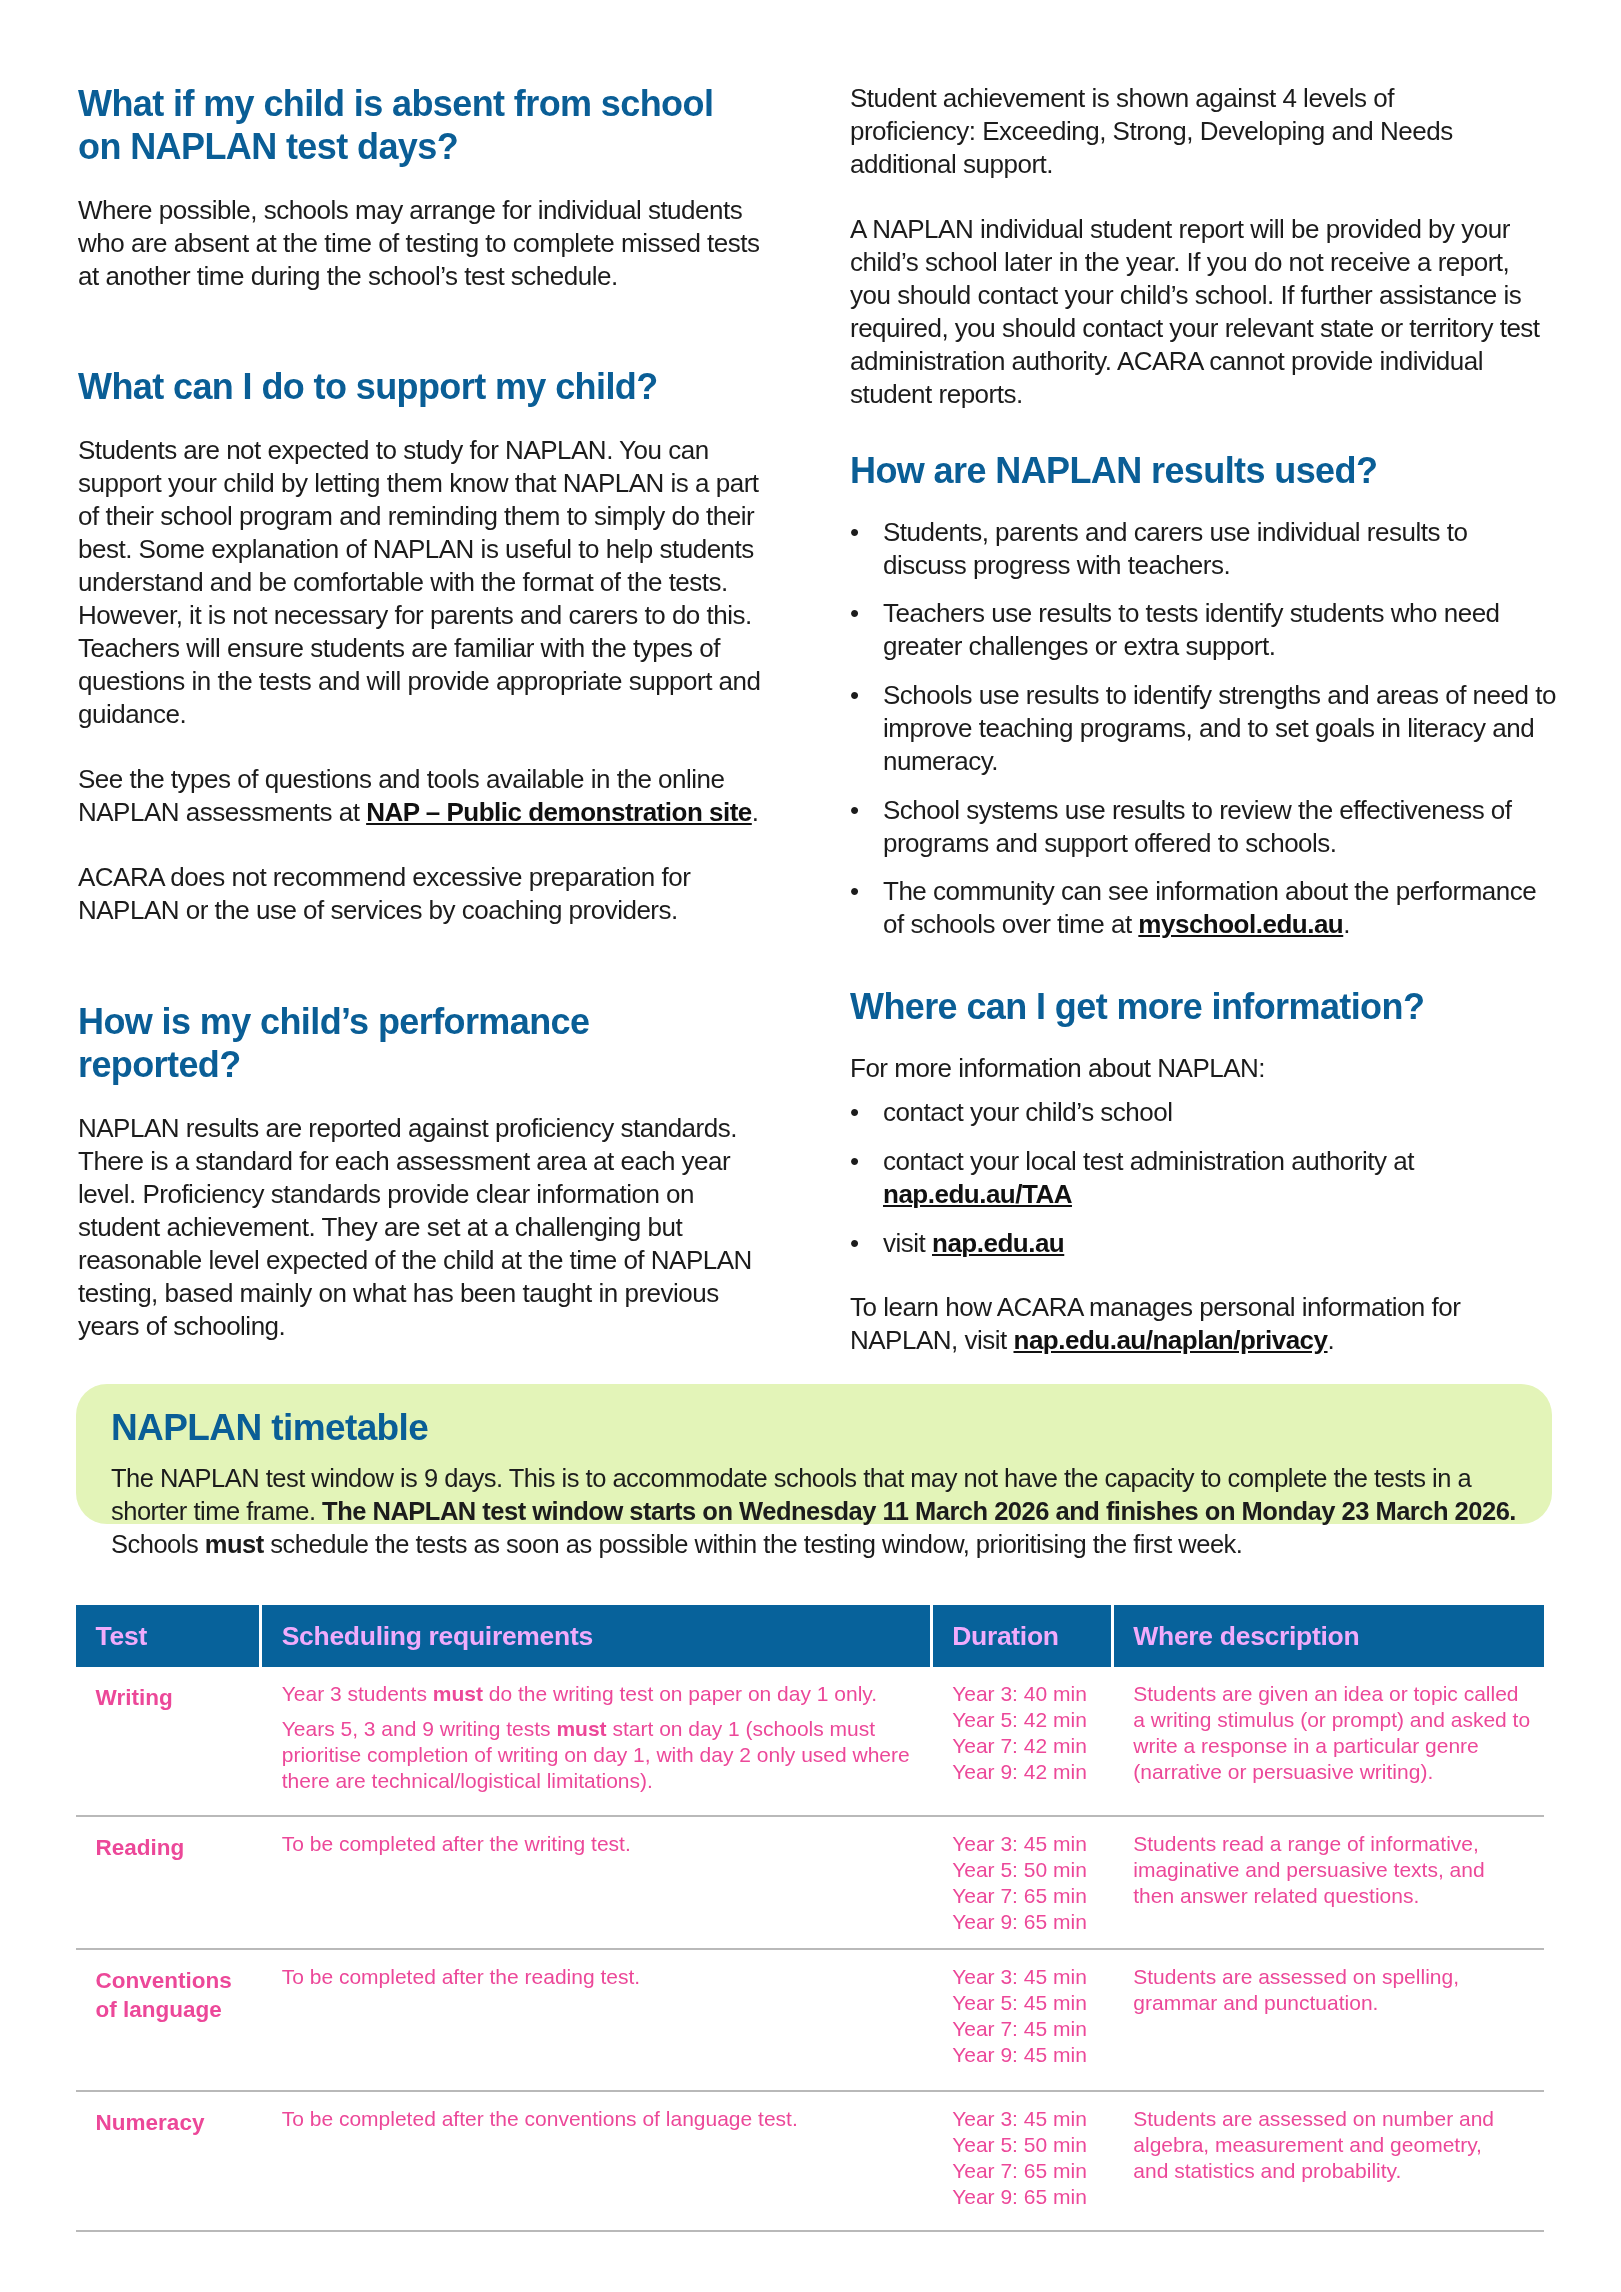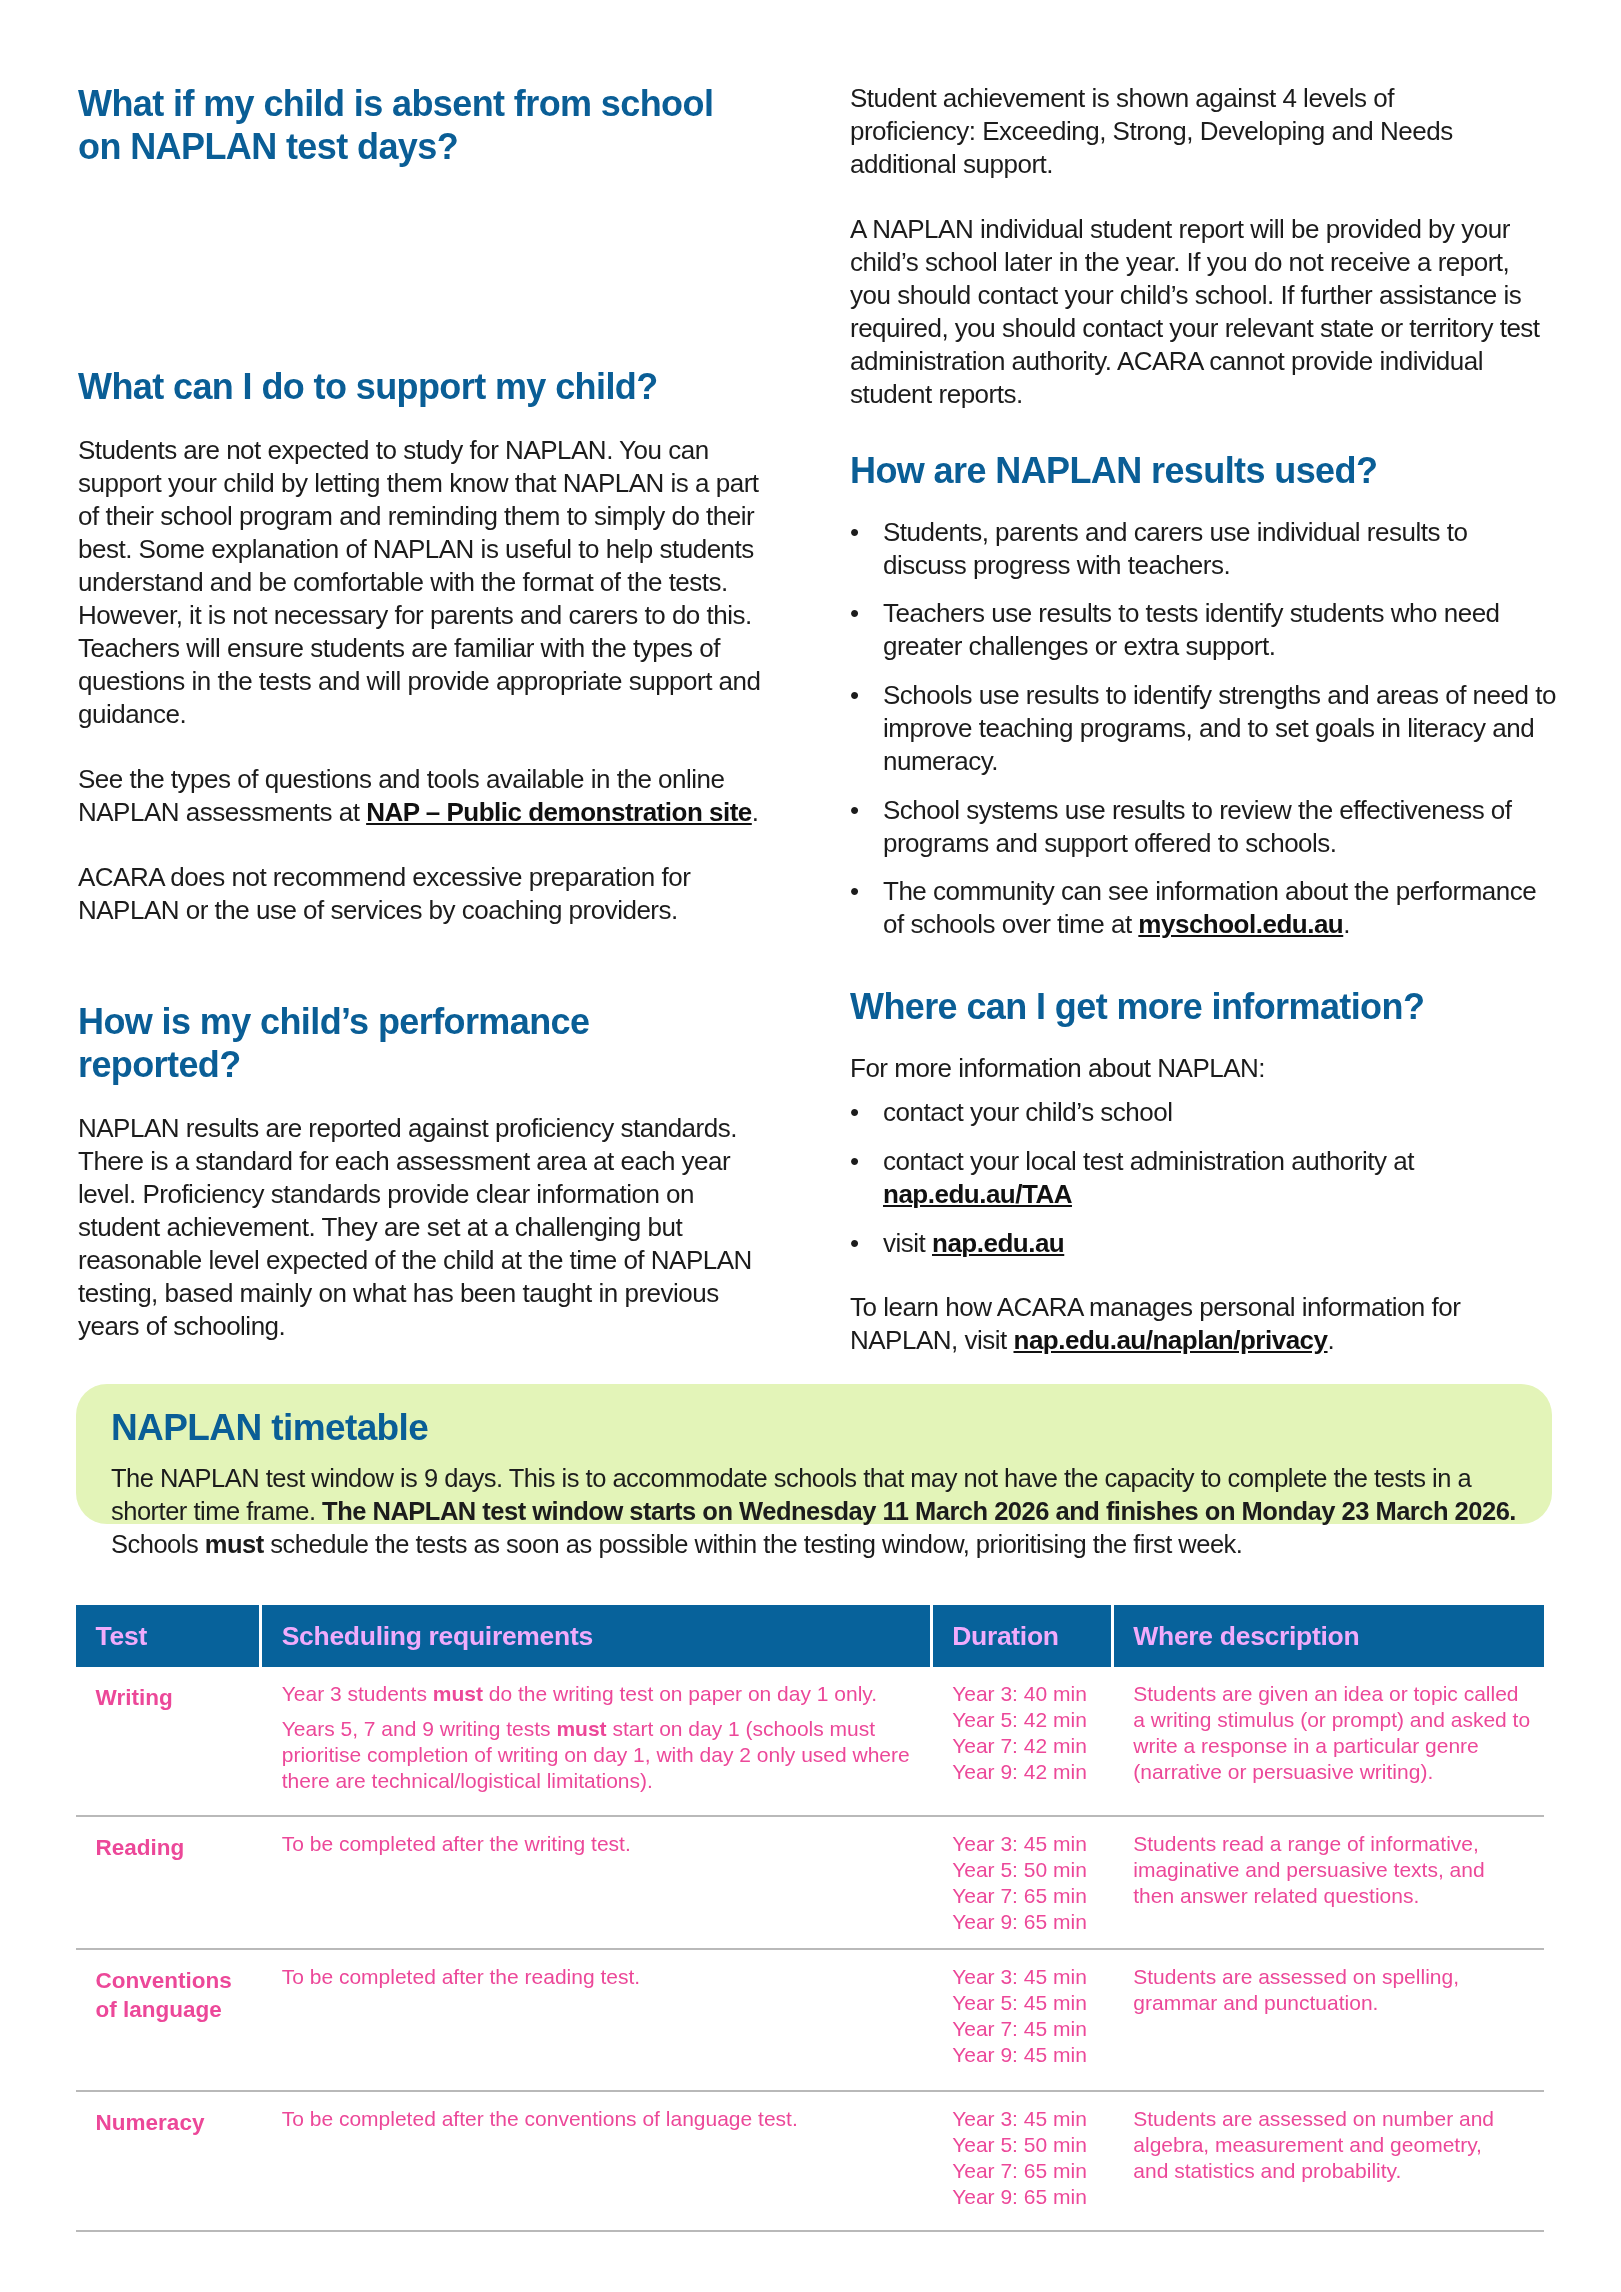--- a/index.html
+++ b/index.html
@@ -29,20 +29,21 @@
   table.tt td.test { font-weight:bold; font-size:22.5px; line-height:29px; padding-top:15.7px; }
   .req p { margin:0 0 9.8px 0; }
   .req p:last-child { margin-bottom:0; }
   .dur span, .desc span { display:block; }
 </style>
 </head>
 <body>
 
 <section class="abs" style="left:78px; top:82px; width:706px;">
   <h2 class="h2" style="width:686px;">What if my child is absent from school on NAPLAN test days?</h2>
+  <p class="p" style="margin-top:25.5px; width:701px;">Where possible, schools may arrange for individual students who are absent at the time of testing to complete missed tests at another time during the school’s test schedule.</p>
 </section>
 
 <section class="abs" style="left:78px; top:365px; width:706px;">
   <h2 class="h2">What can I do to support my child?</h2>
   <p class="p" style="margin-top:25.5px; width:698px;">Students are not expected to study for NAPLAN. You can support your child by letting them know that NAPLAN is a part of their school program and reminding them to simply do their best. Some explanation of NAPLAN is useful to help students understand and be comfortable with the format of the tests. However, it is not necessary for parents and carers to do this. Teachers will ensure students are familiar with the types of questions in the tests and will provide appropriate support and guidance.</p>
   <p class="p" style="margin-top:32px; width:698px;">
     <span>See the types of questions and tools available in the online NAPLAN assessments at </span><a class="link">NAP – Public demonstration site</a><span>.</span>
   </p>
   <p class="p" style="margin-top:32px; width:698px;">ACARA does not recommend excessive preparation for NAPLAN or the use of services by coaching providers.</p>
 </section>
@@ -101,21 +102,21 @@
       <th>Scheduling requirements</th>
       <th>Duration</th>
       <th>Where description</th>
     </tr>
   </thead>
   <tbody>
     <tr style="height:150px;">
       <td class="test">Writing</td>
       <td class="req">
         <p><span>Year 3 students </span><b>must</b><span> do the writing test on paper on day 1 only.</span></p>
-        <p style="padding-right:19.6px;"><span>Years 5, 7 and 9 writing tests </span><b>must</b><span> start on day 1 (schools must prioritise completion of writing on day 1, with day 2 only used where there are technical/logistical limitations).</span></p>
+        <p style="padding-right:19.6px;"><span>Years 5, 3 and 9 writing tests </span><b>must</b><span> start on day 1 (schools must prioritise completion of writing on day 1, with day 2 only used where there are technical/logistical limitations).</span></p>
       </td>
       <td class="dur">
         <span>Year 3: 40 min</span>
           <span>Year 5: 42 min</span>
           <span>Year 7: 42 min</span>
           <span>Year 9: 42 min</span>
       </td>
       <td class="desc" style="padding-right:13.7px;">Students are given an idea or topic called a writing stimulus (or prompt) and asked to write a response in a particular genre (narrative or persuasive writing).</td>
     </tr>
     <tr style="height:132px;">

